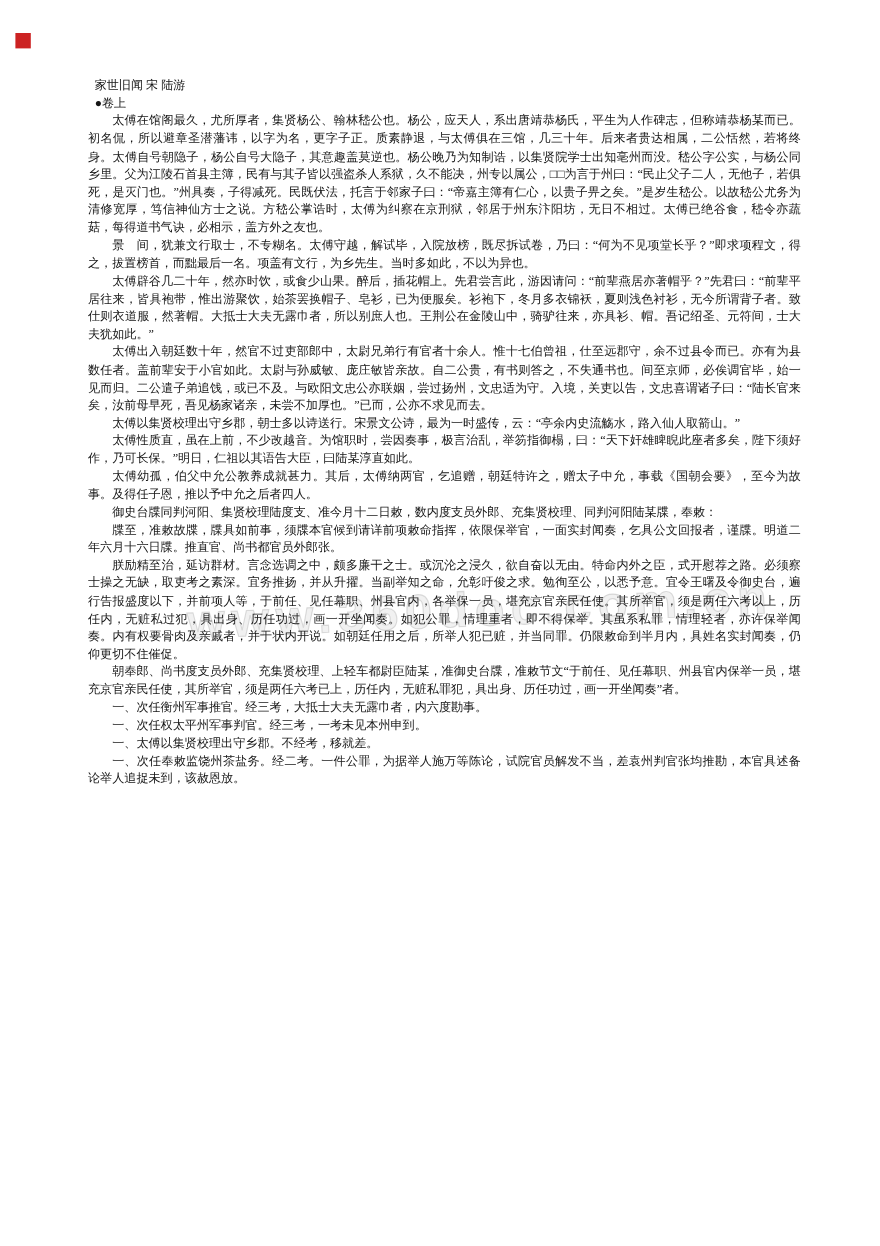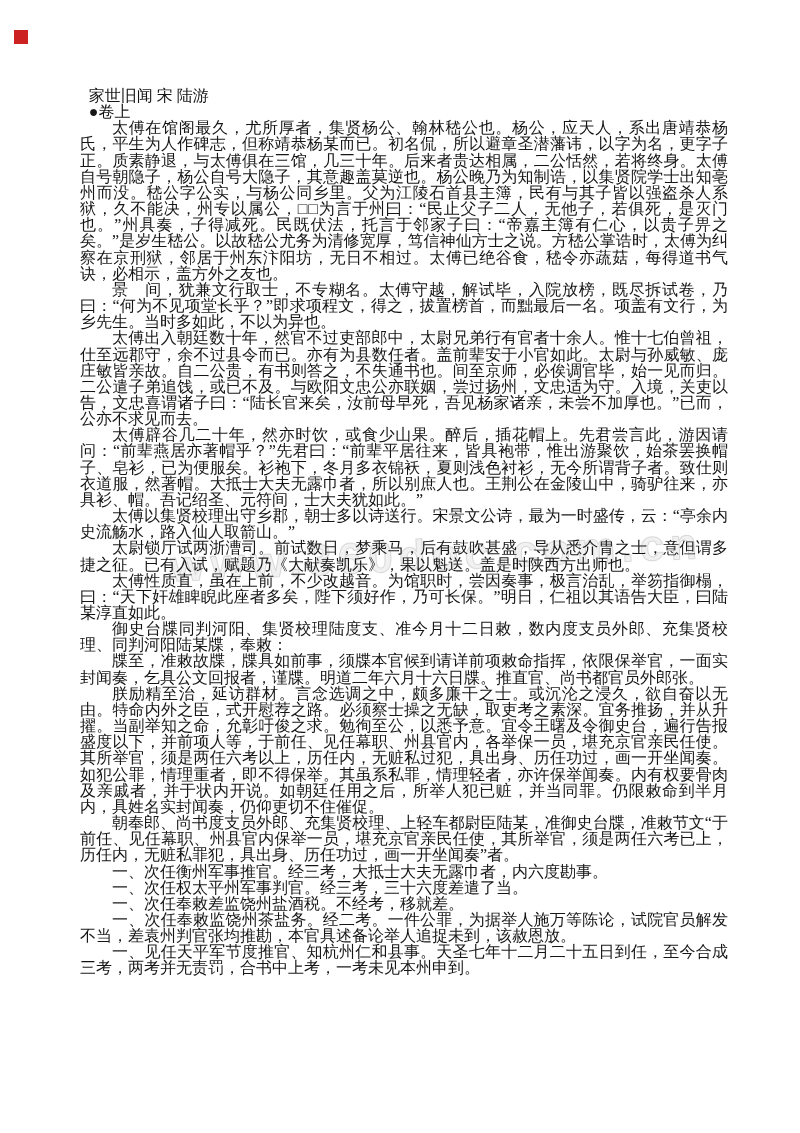--- a/index.html
+++ b/index.html
@@ -38,23 +38,23 @@
     color: rgba(120, 120, 120, 0.10);
     -webkit-text-stroke: 1px rgba(110, 110, 110, 0.22);
     transform: rotate(-2.5deg);
     white-space: nowrap;
     pointer-events: none;
     user-select: none;
   }
   .content {
     position: absolute;
     left: 80px;
-    top: 88px;
+    top: 70px;
     width: 648px;
-    font-size: 16px;
+    font-size: 11px;
     line-height: 16.15px;
     text-align: justify;
   }
   .doc-title {
     text-indent: 0.55em;
     white-space: pre;
   }
   .section-heading {
     text-indent: 0.55em;
   }
@@ -72,29 +72,28 @@
   <div class="red-marker"></div>
 
   <div class="watermark">www.360doc.com.cn</div>
 
   <div class="content">
     <div class="doc-title">家世旧闻 宋 陆游</div>
     <div class="section-heading"><span>●</span><span>卷上</span></div>
 
     <p>太傅在馆阁最久，尤所厚者，集贤杨公、翰林嵇公也。杨公，应天人，系出唐靖恭杨氏，平生为人作碑志，但称靖恭杨某而已。初名侃，所以避章圣潜藩讳，以字为名，更字子正。质素静退，与太傅俱在三馆，几三十年。后来者贵达相属，二公恬然，若将终身。太傅自号朝隐子，杨公自号大隐子，其意趣盖莫逆也。杨公晚乃为知制诰，以集贤院学士出知亳州而没。嵇公字公实，与杨公同乡里。父为江陵石首县主簿，民有与其子皆以强盗杀人系狱，久不能决，州专以属公，□□为言于州曰：“民止父子二人，无他子，若俱死，是灭门也。”州具奏，子得减死。民既伏法，托言于邻家子曰：“帝嘉主簿有仁心，以贵子畀之矣。”是岁生嵇公。以故嵇公尤务为清修宽厚，笃信神仙方士之说。方嵇公掌诰时，太傅为纠察在京刑狱，邻居于州东汴阳坊，无日不相过。太傅已绝谷食，嵇令亦蔬菇，每得道书气诀，必相示，盖方外之友也。</p>
     <p>景　间，犹兼文行取士，不专糊名。太傅守越，解试毕，入院放榜，既尽拆试卷，乃曰：“何为不见项堂长乎？”即求项程文，得之，拔置榜首，而黜最后一名。项盖有文行，为乡先生。当时多如此，不以为异也。</p>
+    <p>太傅辟谷几二十年，然亦时饮，或食少山果。醉后，插花帽上。先君尝言此，游因请问：“前辈燕居亦著帽乎？”先君曰：“前辈平居往来，皆具袍带，惟出游聚饮，始茶罢换帽子、皂衫，已为便服矣。衫袍下，冬月多衣锦袄，夏则浅色衬衫，无今所谓背子者。致仕则衣道服，然著帽。大抵士大夫无露巾者，所以别庶人也。王荆公在金陵山中，骑驴往来，亦具衫、帽。吾记绍圣、元符间，士大夫犹如此。”</p>
     <p>太傅出入朝廷数十年，然官不过吏部郎中，太尉兄弟行有官者十余人。惟十七伯曾祖，仕至远郡守，余不过县令而已。亦有为县数任者。盖前辈安于小官如此。太尉与孙威敏、庞庄敏皆亲故。自二公贵，有书则答之，不失通书也。间至京师，必俟调官毕，始一见而归。二公遣子弟追饯，或已不及。与欧阳文忠公亦联姻，尝过扬州，文忠适为守。入境，关吏以告，文忠喜谓诸子曰：“陆长官来矣，汝前母早死，吾见杨家诸亲，未尝不加厚也。”已而，公亦不求见而去。</p>
-    <p>太傅辟谷几二十年，然亦时饮，或食少山果。醉后，插花帽上。先君尝言此，游因请问：“前辈燕居亦著帽乎？”先君曰：“前辈平居往来，皆具袍带，惟出游聚饮，始茶罢换帽子、皂衫，已为便服矣。衫袍下，冬月多衣锦袄，夏则浅色衬衫，无今所谓背子者。致仕则衣道服，然著帽。大抵士大夫无露巾者，所以别庶人也。王荆公在金陵山中，骑驴往来，亦具衫、帽。吾记绍圣、元符间，士大夫犹如此。”</p>
     <p>太傅以集贤校理出守乡郡，朝士多以诗送行。宋景文公诗，最为一时盛传，云：“亭余内史流觞水，路入仙人取箭山。”</p>
-    <p>太尉锁厅试两浙漕司。前试数日，梦乘马，后有鼓吹甚盛，导从悉介胄之士，意但谓多捷之征。已有入试，赋题乃《大献奏凯乐》，果以魁送。盖是时陕西方出师也。</p>
     <p>太傅性质直，虽在上前，不少改越音。为馆职时，尝因奏事，极言治乱，举笏指御榻，曰：“天下奸雄睥睨此座者多矣，陛下须好作，乃可长保。”明日，仁祖以其语告大臣，曰陆某淳直如此。</p>
+    <p>太傅幼孤，伯父中允公教养成就甚力。其后，太傅纳两官，乞追赠，朝廷特许之，赠太子中允，事载《国朝会要》，至今为故事。及得任子恩，推以予中允之后者四人。</p>
     <p>御史台牒同判河阳、集贤校理陆度支、准今月十二日敕，数内度支员外郎、充集贤校理、同判河阳陆某牒，奉敕：</p>
     <p>牒至，准敕故牒，牒具如前事，须牒本官候到请详前项敕命指挥，依限保举官，一面实封闻奏，乞具公文回报者，谨牒。明道二年六月十六日牒。推直官、尚书都官员外郎张。</p>
     <p>朕励精至治，延访群材。言念选调之中，颇多廉干之士。或沉沦之浸久，欲自奋以无由。特命内外之臣，式开慰荐之路。必须察士操之无缺，取吏考之素深。宜务推扬，并从升擢。当副举知之命，允彰吁俊之求。勉徇至公，以悉予意。宜令王曙及令御史台，遍行告报盛度以下，并前项人等，于前任、见任幕职、州县官内，各举保一员，堪充京官亲民任使。其所举官，须是两任六考以上，历任内，无赃私过犯，具出身、历任功过，画一开坐闻奏。如犯公罪，情理重者，即不得保举。其虽系私罪，情理轻者，亦许保举闻奏。内有权要骨肉及亲戚者，并于状内开说。如朝廷任用之后，所举人犯已赃，并当同罪。仍限敕命到半月内，具姓名实封闻奏，仍仰更切不住催促。</p>
     <p>朝奉郎、尚书度支员外郎、充集贤校理、上轻车都尉臣陆某，准御史台牒，准敕节文“于前任、见任幕职、州县官内保举一员，堪充京官亲民任使，其所举官，须是两任六考已上，历任内，无赃私罪犯，具出身、历任功过，画一开坐闻奏”者。</p>
     <p>一、次任衡州军事推官。经三考，大抵士大夫无露巾者，内六度勘事。</p>
-    <p>一、次任权太平州军事判官。经三考，三十六度差遣了当。</p>
-    <p>一、次任奉敕差监饶州盐酒税。不经考，移就差。</p>
+    <p>一、次任权太平州军事判官。经三考，一考未见本州申到。</p>
+    <p>一、太傅以集贤校理出守乡郡。不经考，移就差。</p>
     <p>一、次任奉敕监饶州茶盐务。经二考。一件公罪，为据举人施万等陈论，试院官员解发不当，差袁州判官张均推勘，本官具述备论举人追捉未到，该赦恩放。</p>
-    <p>一、见任天平军节度推官、知杭州仁和县事。天圣七年十二月二十五日到任，至今合成三考，两考并无责罚，合书中上考，一考未见本州申到。</p>
   </div>
 
 </div>
 
 </body></html>

